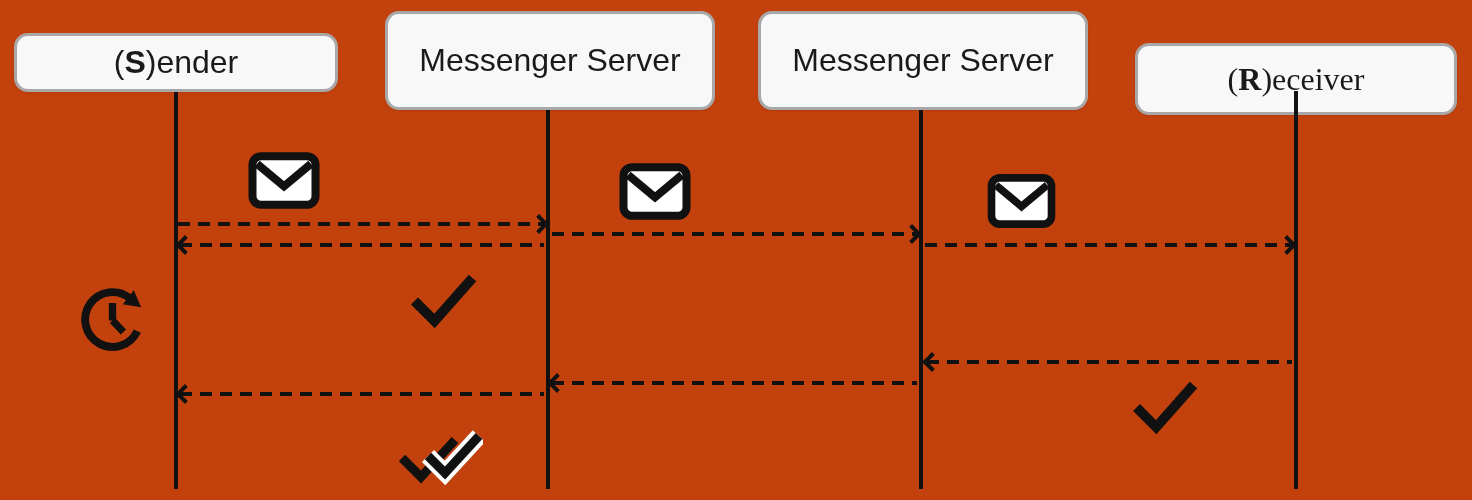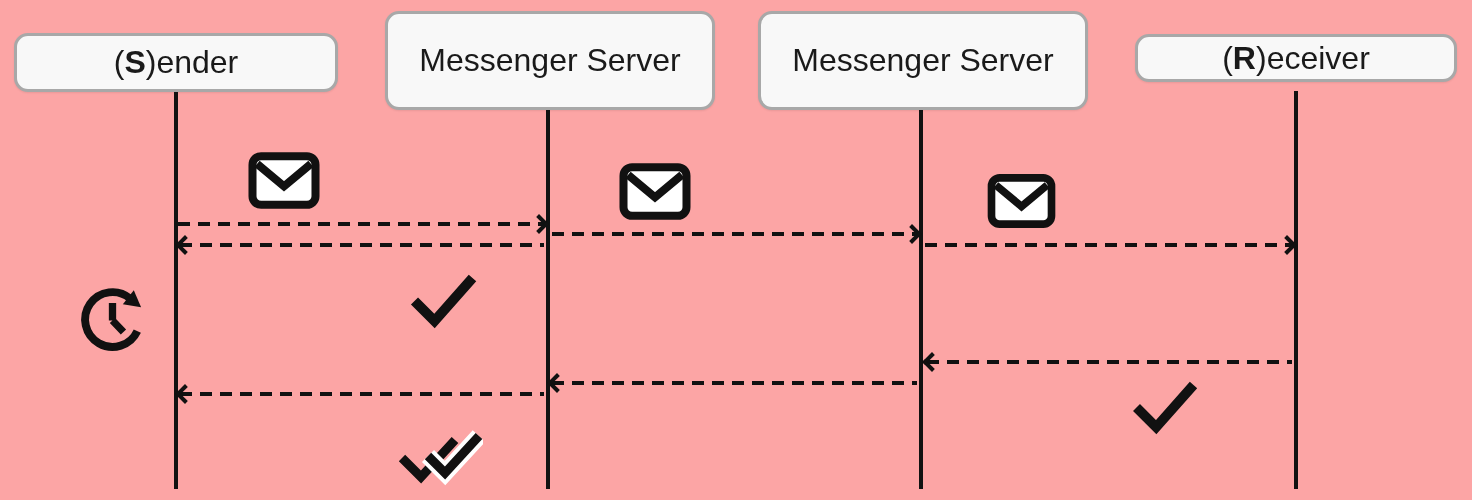--- a/index.html
+++ b/index.html
@@ -1,20 +1,20 @@
 <!DOCTYPE html>
 <html><head>
 <meta charset="utf-8">
 <style>
   * { margin:0; padding:0; box-sizing:border-box; }
   html,body { background:#ffffff; }
   .canvas {
     position:relative;
     width:1472px; height:500px;
-    background:#fca5a5;
+    background:#c2410c;
     font-family:"Liberation Sans", sans-serif;
     overflow:hidden;
   }
   
   .pbox {
     position:absolute;
     background:#f8f8f8;
     border:3px solid #a8a8a8;
     border-radius:14px;
     display:flex; flex-direction:column;
@@ -22,21 +22,21 @@
     color:#1a1a1a;
     font-size:32px;
     line-height:41px;
     text-align:center;
     box-shadow:0 1px 2px rgba(0,0,0,0.08);
   }
   .pbox b { font-weight:700; }
   #box-sender   { left:14px;   top:33px; width:324px; height:59px; }
   #box-mss      { left:385px;  top:11px; width:330px; height:99px; }
   #box-msr      { left:758px;  top:11px; width:330px; height:99px; }
-  #box-receiver { left:1135px; top:34px; width:322px; height:48px; }
+  #box-receiver { left:1135px; top:43px; width:322px; height:72px;font-family:Liberation Serif, serif; }
 
   
   .lifeline { position:absolute; width:4px; background:#111; }
   #ll-sender   { left:174px;  top:92px;  height:397px; }
   #ll-mss      { left:546px;  top:110px; height:379px; }
   #ll-msr      { left:919px;  top:110px; height:379px; }
   #ll-receiver { left:1294px; top:91px;  height:398px; }
 
   
   .msg {

